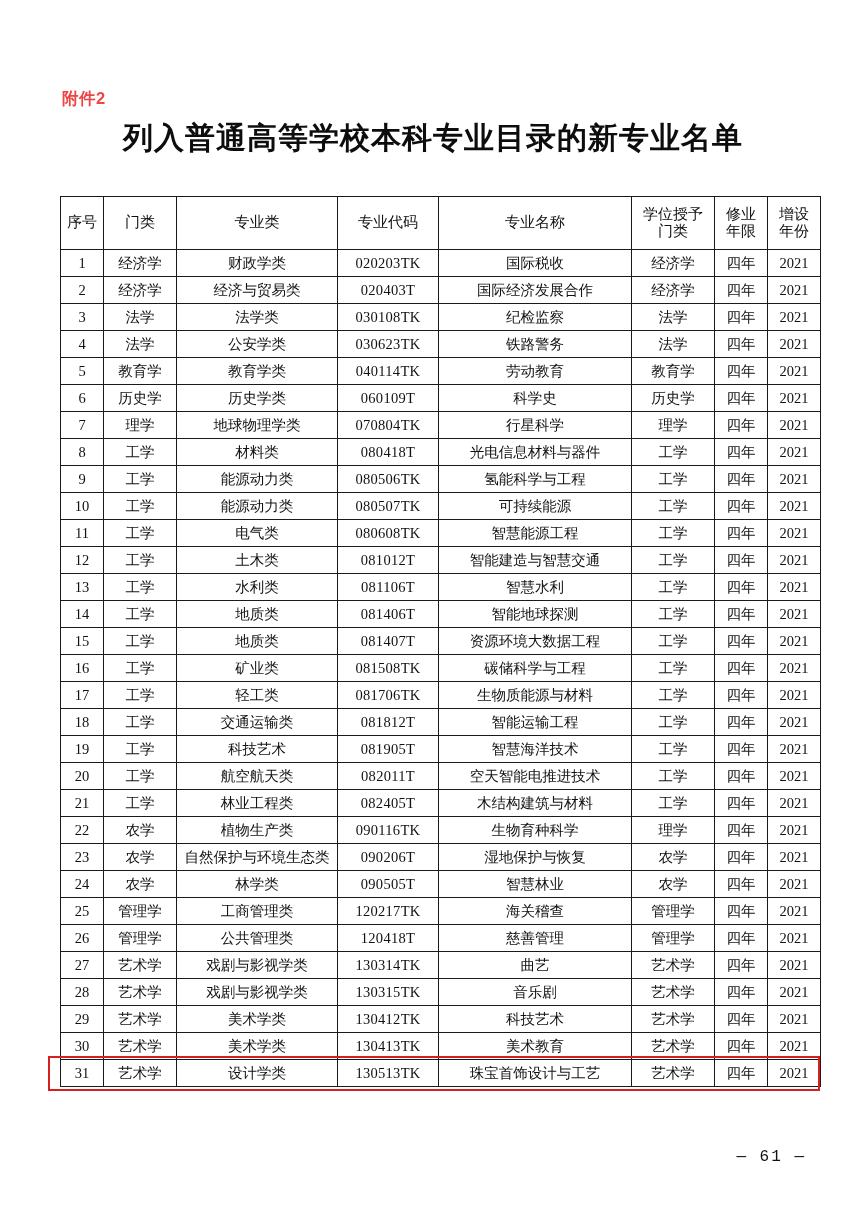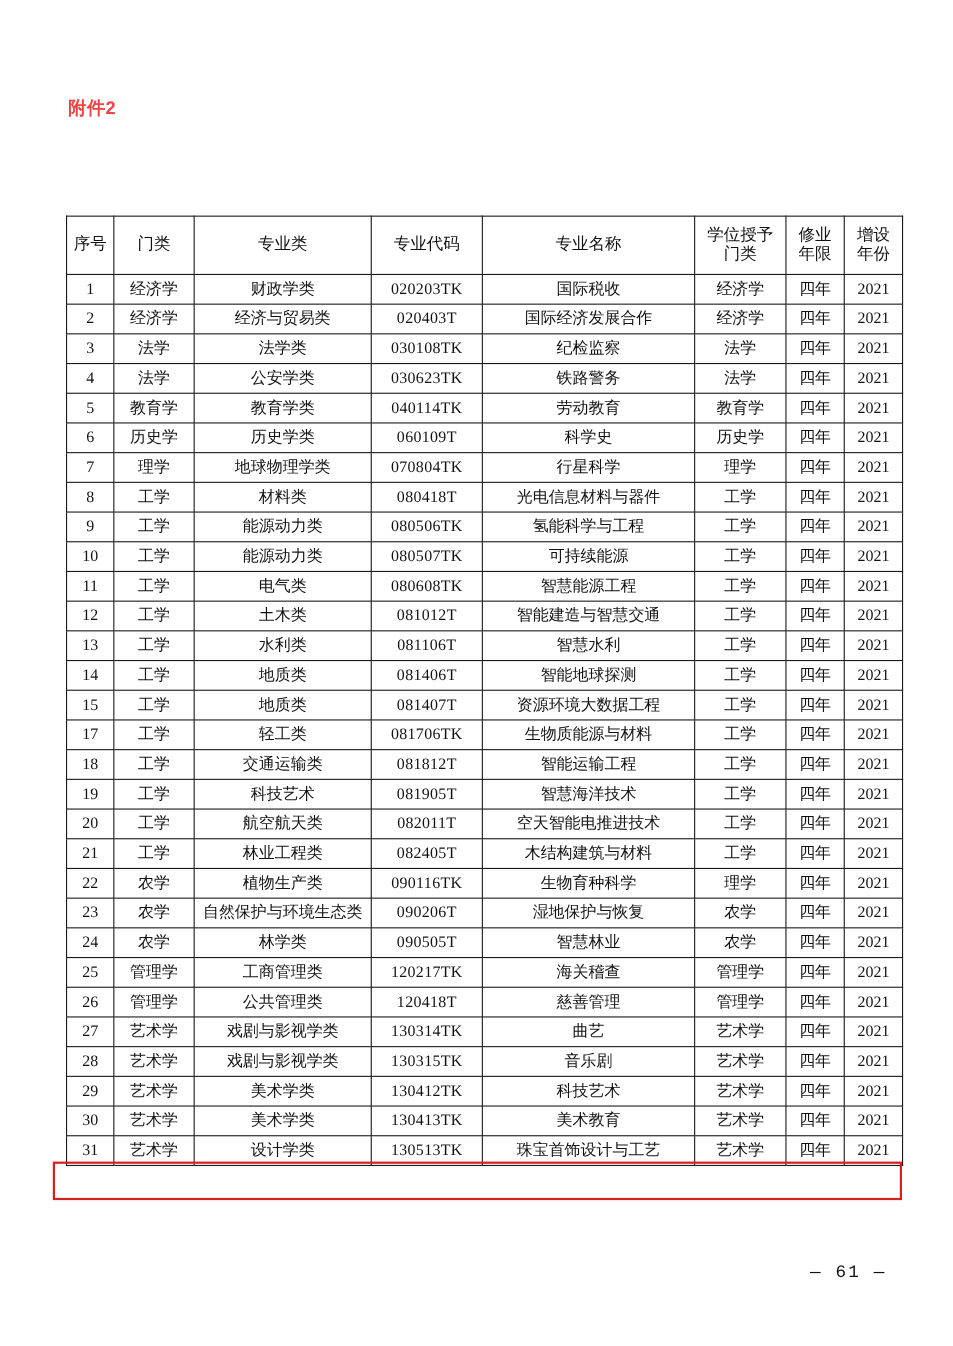--- a/index.html
+++ b/index.html
@@ -111,20 +111,21 @@
     color: #111;
   }
 </style>
 </head>
 <body>
 
 <div class="page">
 
   <div class="attachment-label">附件2</div>
 
+  <div class="doc-title">列入普通高等学校本科专业目录的新专业名单</div>
 
   <div class="table-wrap">
     <table class="majors">
       <thead>
         <tr>
           <th class="c0">序号</th>
           <th class="c1">门类</th>
           <th class="c2">专业类</th>
           <th class="c3">专业代码</th>
           <th class="c4">专业名称</th>
@@ -287,20 +288,30 @@
             <td class="c0 num-cell">15</td>
             <td class="c1">工学</td>
             <td class="c2">地质类</td>
             <td class="c3 code-cell">081407T</td>
             <td class="c4">资源环境大数据工程</td>
             <td class="c5">工学</td>
             <td class="c6">四年</td>
             <td class="c7 num-cell">2021</td>
           </tr>
           <tr>
+            <td class="c0 num-cell">16</td>
+            <td class="c1">工学</td>
+            <td class="c2">矿业类</td>
+            <td class="c3 code-cell">081508TK</td>
+            <td class="c4">碳储科学与工程</td>
+            <td class="c5">工学</td>
+            <td class="c6">四年</td>
+            <td class="c7 num-cell">2021</td>
+          </tr>
+          <tr>
             <td class="c0 num-cell">17</td>
             <td class="c1">工学</td>
             <td class="c2">轻工类</td>
             <td class="c3 code-cell">081706TK</td>
             <td class="c4">生物质能源与材料</td>
             <td class="c5">工学</td>
             <td class="c6">四年</td>
             <td class="c7 num-cell">2021</td>
           </tr>
           <tr>

